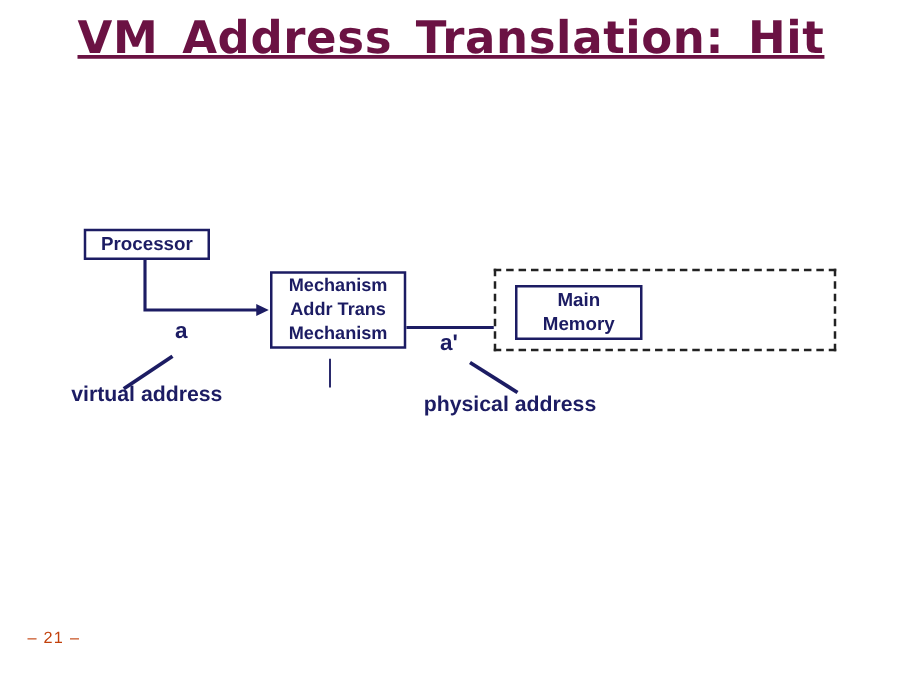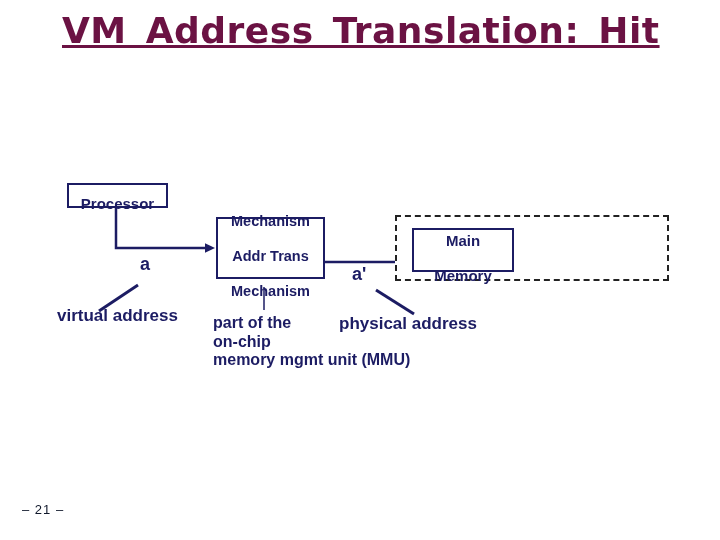--- a/index.html
+++ b/index.html
@@ -34,21 +34,21 @@
     border: 2px solid #1c1c63;
     background: #ffffff;
     color: #1c1c63;
     font-weight: bold;
     text-align: center;
     display: flex;
     flex-direction: column;
     justify-content: center;
     box-sizing: border-box;
   }
-  .box span { display: block; margin-top: 16px; }
+  .box span { display: block; }
   .processor-box {
     left: 67px;
     top: 183px;
     width: 101px;
     height: 25px;
     font-size: 15px;
   }
   .hw-box {
     left: 216px;
     top: 217px;
@@ -92,21 +92,21 @@
   .lbl-a       { left: 140px; top: 254px; font-size: 18px; }
   .lbl-aprime  { left: 352px; top: 264px; font-size: 18px; }
   .lbl-virtual { left: 57px;  top: 306px; font-size: 17px; }
   .lbl-mmu     { left: 213px; top: 314px; font-size: 16px; line-height: 18.5px; }
   .lbl-phys    { left: 339px; top: 314px; font-size: 17px; }
   .page-number {
     position: absolute;
     left: 22px;
     top: 502px;
     font-size: 13px;
-    color: #0f172a;
+    color: #c2410c;
     letter-spacing: 1px;
   }
 </style>
 </head>
 <body>
 
 <div class="slide">
 
   <h1 class="title">VM Address Translation: Hit</h1>
 
@@ -142,22 +142,17 @@
   <div class="dashed-rect"></div>
 
   <div class="box mm-box">
     <span>Main</span>
     <span>Memory</span>
   </div>
 
   <div class="lbl lbl-a">a</div>
   <div class="lbl lbl-aprime">a'</div>
   <div class="lbl lbl-virtual">virtual address</div>
-  <div class="lbl lbl-mmu">
-    <span style="display:block">part of the</span>
-    <span style="display:block">on-chip</span>
-    <span style="display:block">memory mgmt unit (MMU)</span>
-  </div>
   <div class="lbl lbl-phys">physical address</div>
 
   <div class="page-number">– 21 –</div>
 
 </div>
 
 </body></html>

